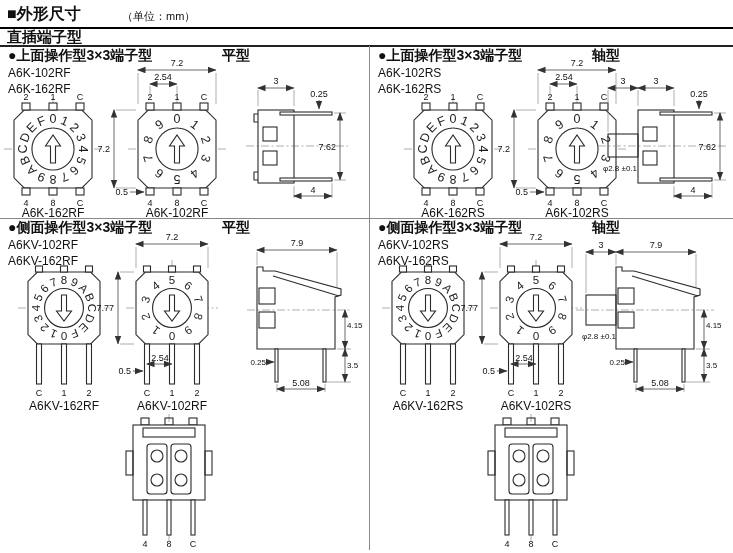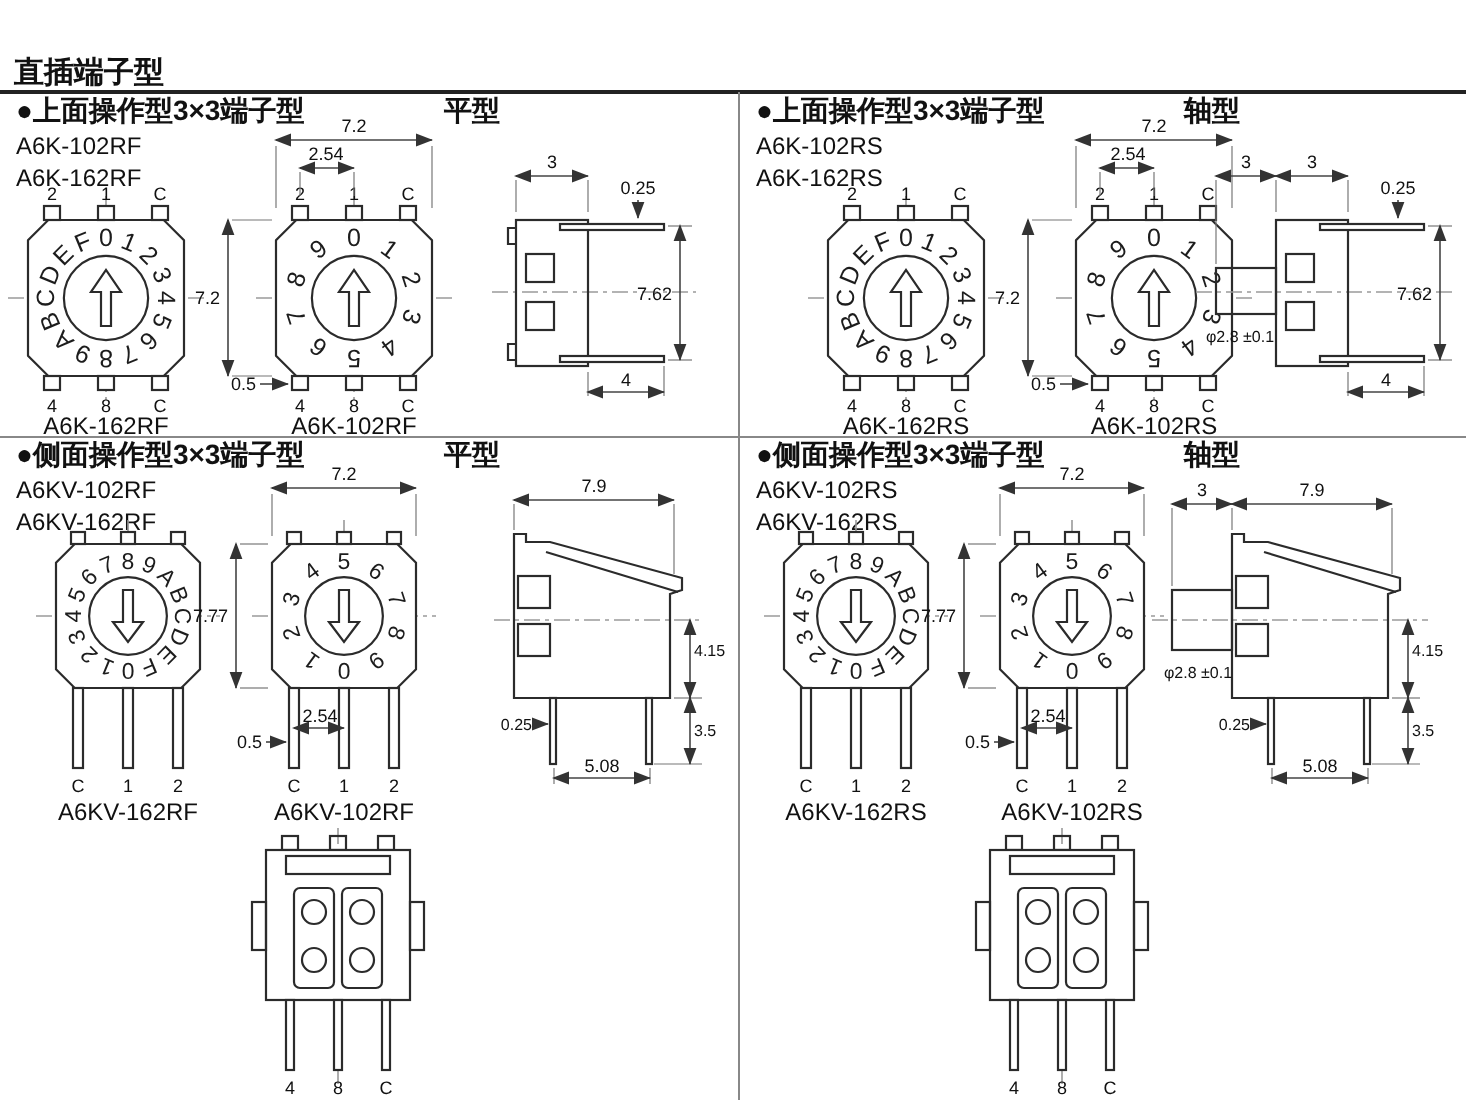--- a/index.html
+++ b/index.html
@@ -38,20 +38,24 @@
       <path d="M0 0.8 L8.5 4 L0 7.2 Z" fill="#333"></path>
     </marker>
     <marker id="aS" markerWidth="9" markerHeight="8" refX="1" refY="4" orient="auto" markerUnits="userSpaceOnUse">
       <path d="M8.5 0.8 L0 4 L8.5 7.2 Z" fill="#333"></path>
     </marker>
   </defs>
 </svg>
 
 <div id="page">
 
+  <div id="hdr">
+    <span class="t">■外形尺寸</span>
+    <span class="u">（单位：mm）</span>
+  </div>
   <div id="sec">直插端子型</div>
   <div class="vdiv"></div>
   <div class="hdiv"></div>
 
   <svg style="left:0;top:46px" width="368" height="172" viewBox="0 0 368 172">
     <text class="ttl" x="8" y="14">●上面操作型3×3端子型</text>
     <text class="ttl" x="222" y="14">平型</text>
     <text class="mdl" x="8" y="31">A6K-102RF</text>
     <text class="mdl" x="8" y="47">A6K-162RF</text>
 

